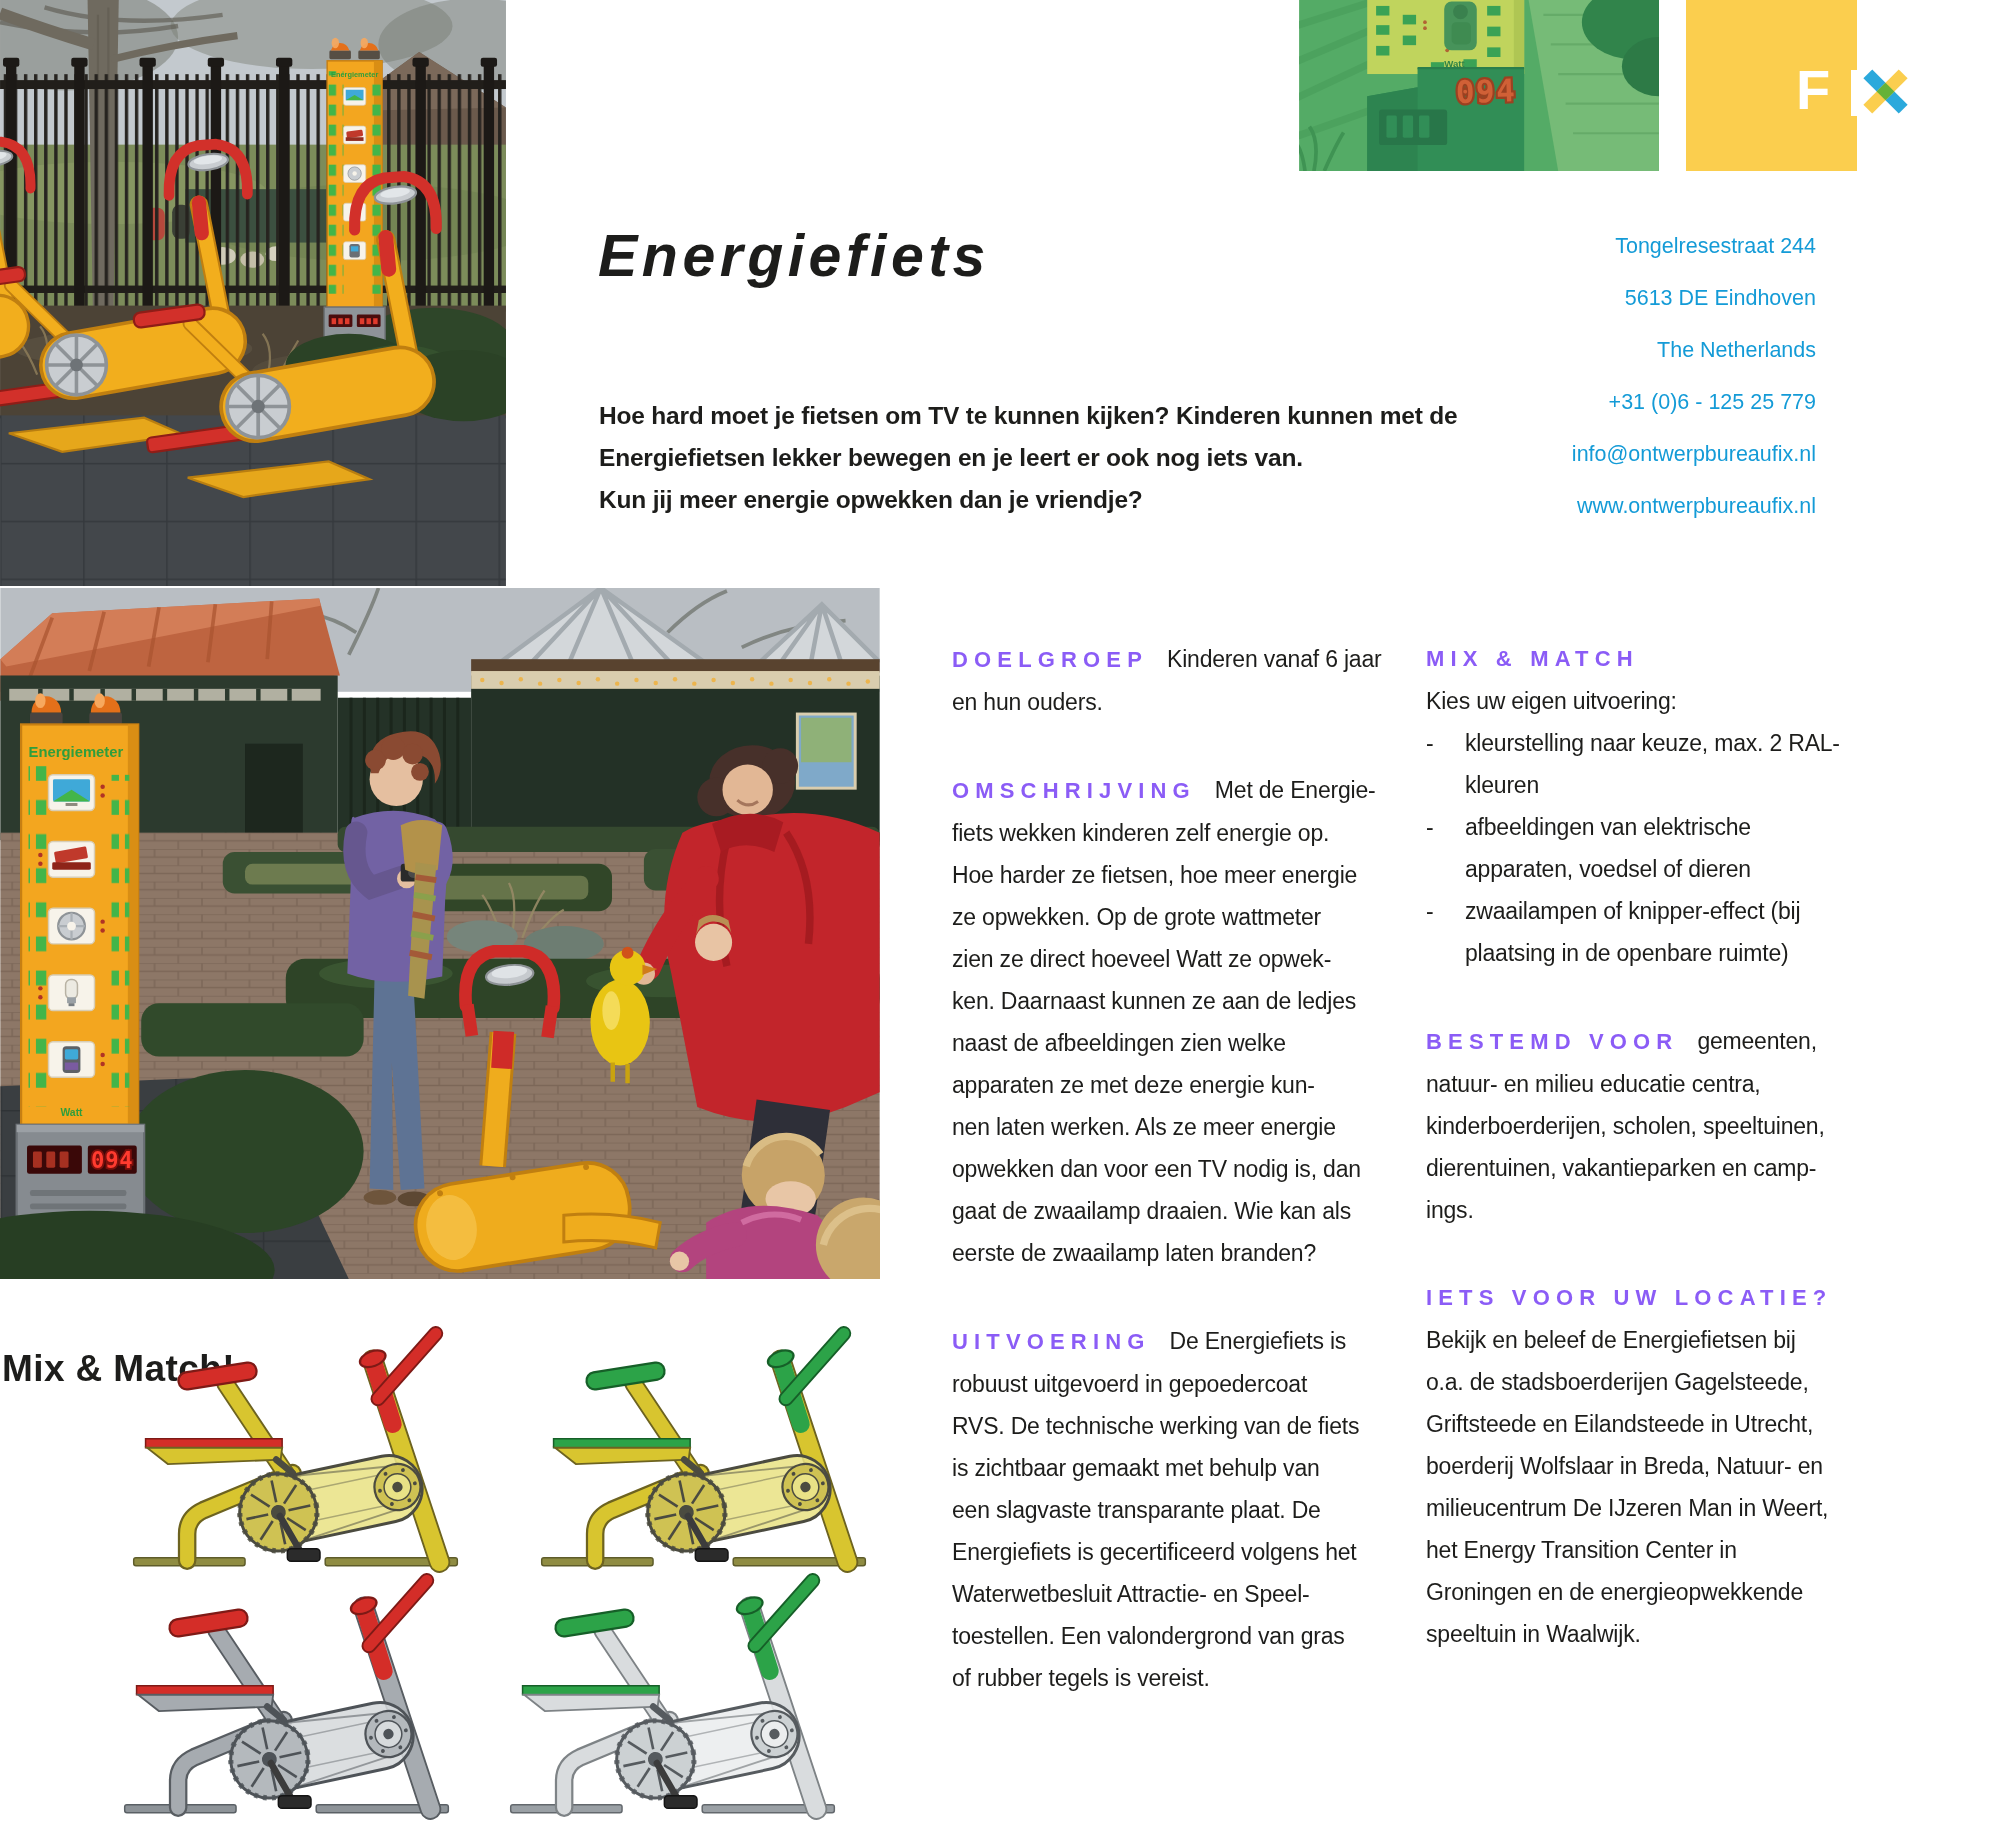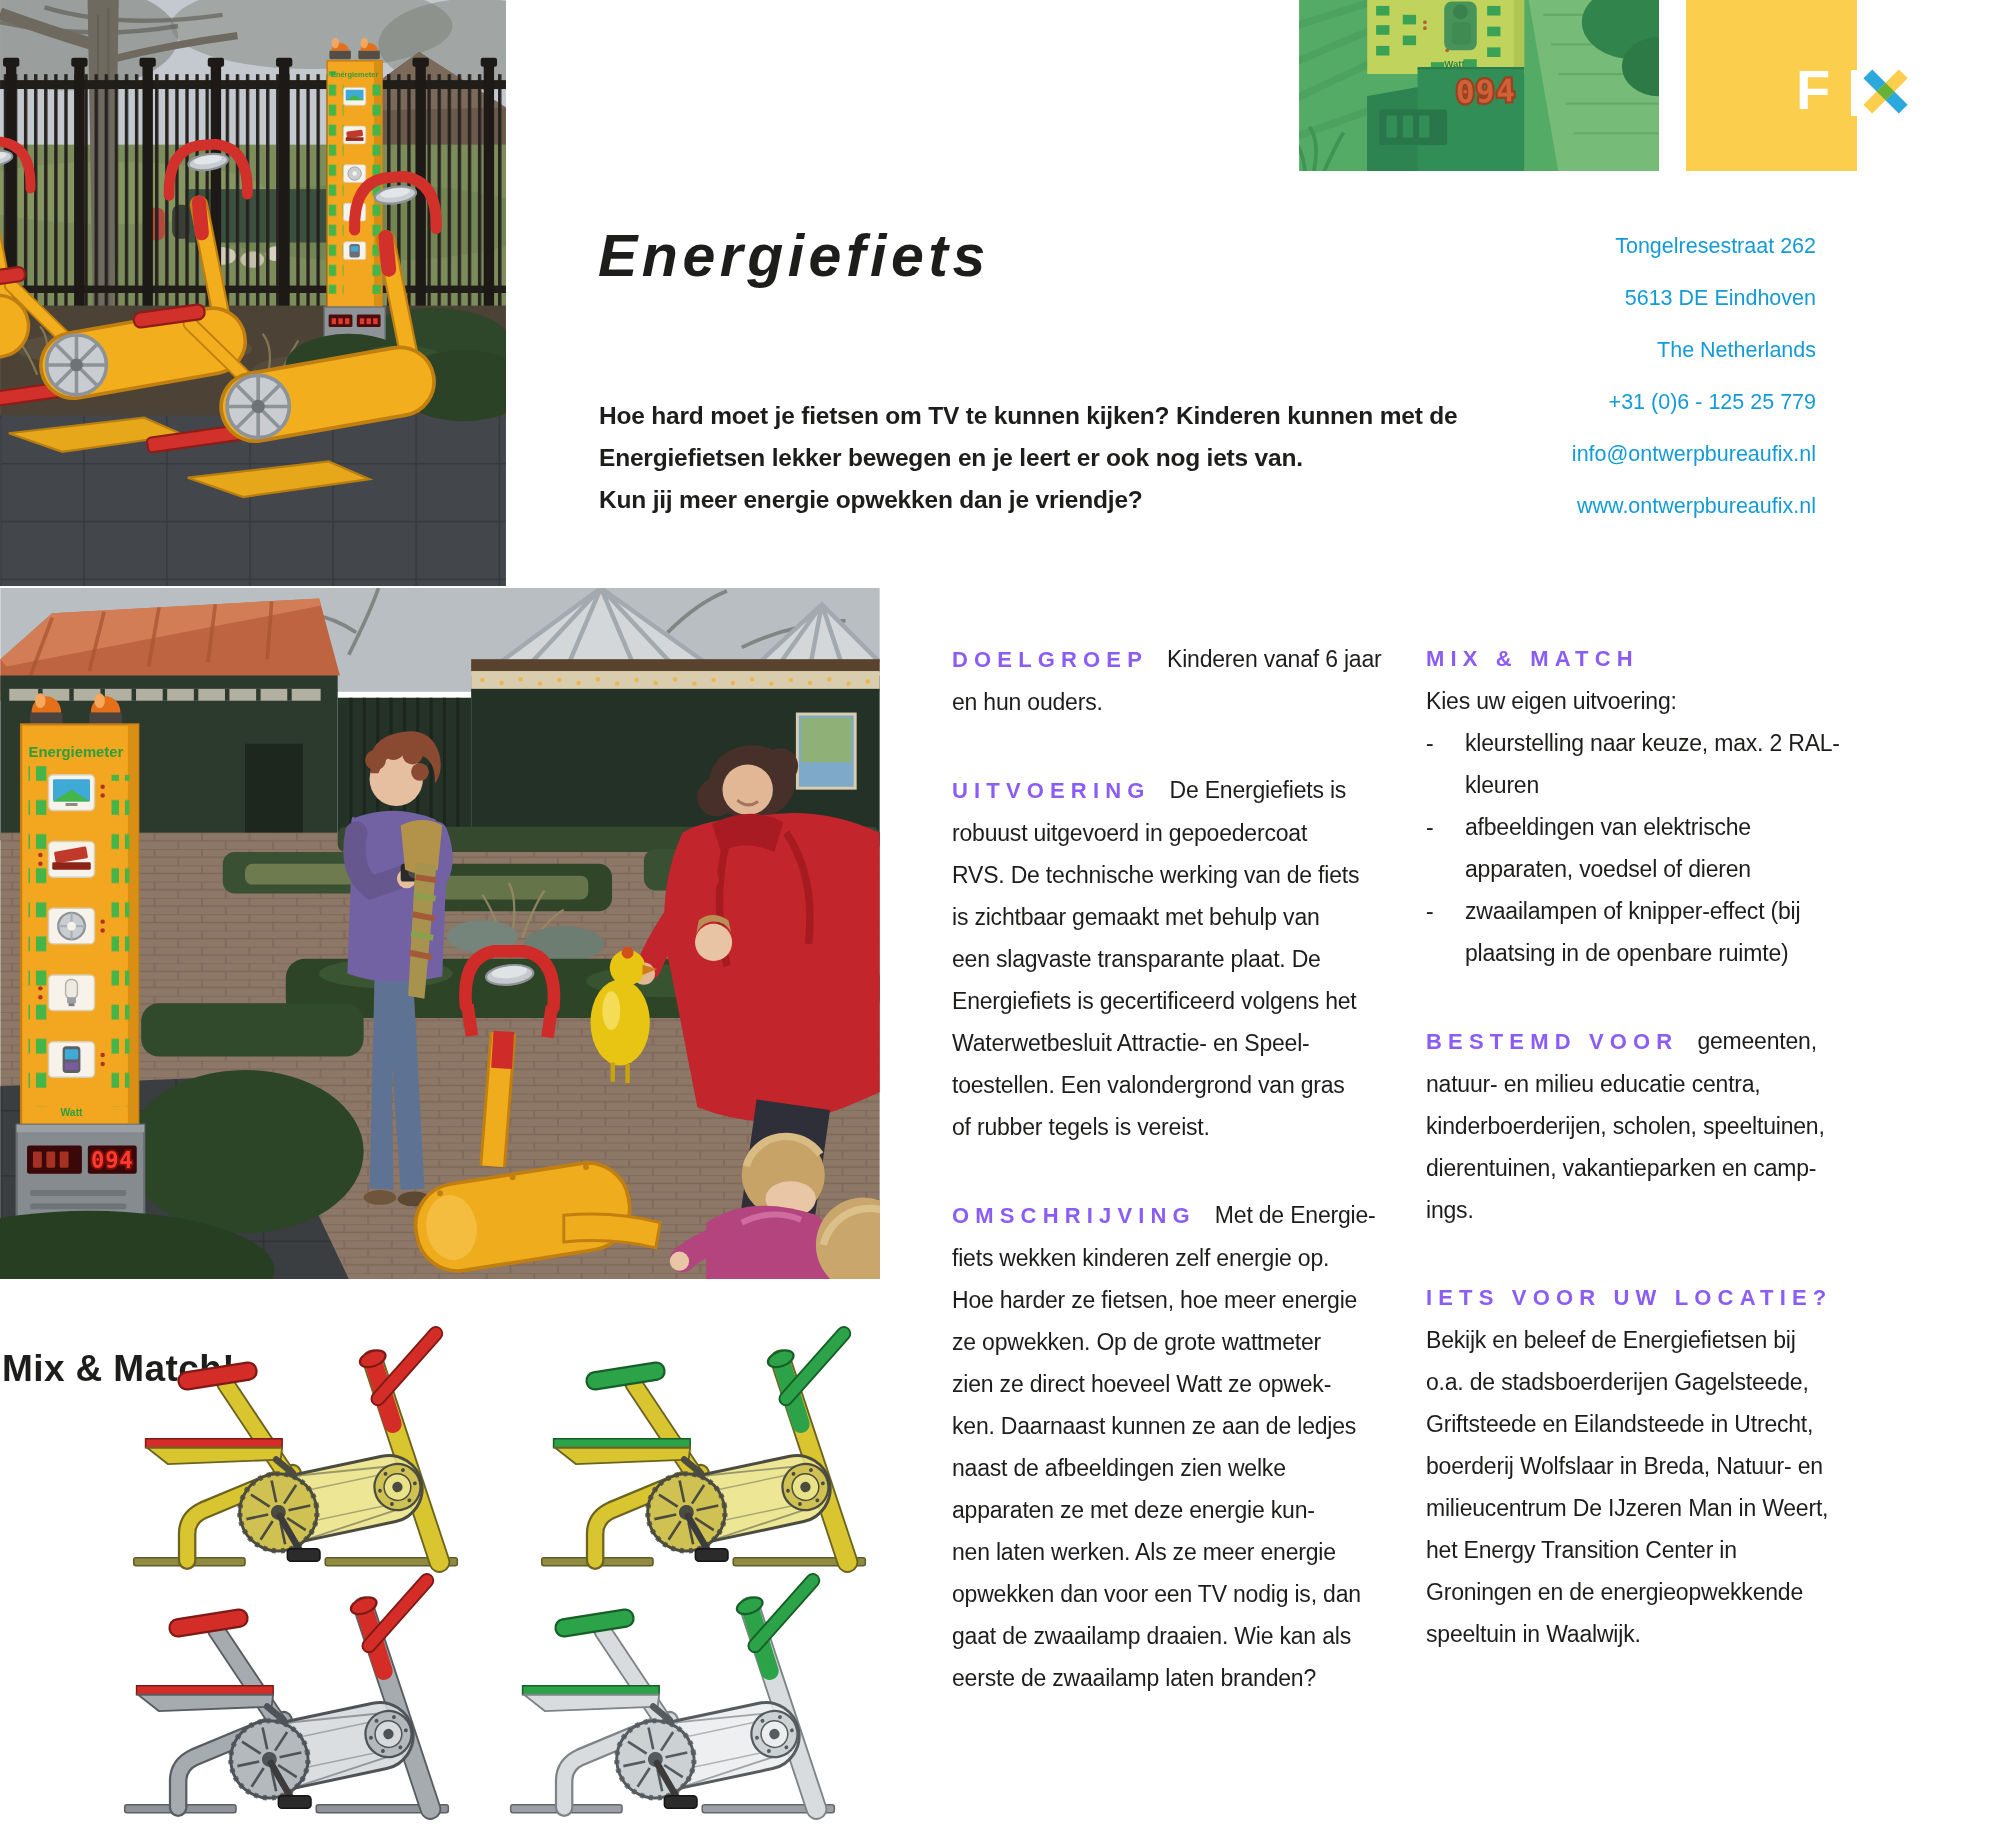--- a/index.html
+++ b/index.html
@@ -493,57 +493,57 @@
       <rect x="-8.5" y="-8.5" width="17" height="17" transform="rotate(45)" fill="#66b238"></rect>
     </g>
   </svg>
 
   <h1 class="abs title" style="margin:0;">Energiefiets</h1>
   <div class="abs intro">Hoe hard moet je fietsen om TV te kunnen kijken? Kinderen kunnen met de
 Energiefietsen lekker bewegen en je leert er ook nog iets van.
 Kun jij meer energie opwekken dan je vriendje?</div>
 
   <div class="abs contact">
-    <div>Tongelresestraat 262</div>
+    <div>Tongelresestraat 244</div>
     <div>5613 DE Eindhoven</div>
     <div>The Netherlands</div>
     <div>+31 (0)6 - 125 25 779</div>
     <div>info@ontwerpbureaufix.nl</div>
     <div>www.ontwerpbureaufix.nl</div>
   </div>
 
   <div class="col col1">
     <div class="section">
       <span class="shead">DOELGROEP</span><span class="sbody">Kinderen vanaf 6 jaar
 en hun ouders.</span>
-    </div>
-    <div class="section">
-      <span class="shead">UITVOERING</span><span class="sbody">De Energiefiets is
-robuust uitgevoerd in gepoedercoat
-RVS. De technische werking van de fiets
-is zichtbaar gemaakt met behulp van
-een slagvaste transparante plaat. De
-Energiefiets is gecertificeerd volgens het
-Waterwetbesluit Attractie- en Speel-
-toestellen. Een valondergrond van gras
-of rubber tegels is vereist.</span>
     </div>
     <div class="section">
       <span class="shead">OMSCHRIJVING</span><span class="sbody">Met de Energie-
 fiets wekken kinderen zelf energie op.
 Hoe harder ze fietsen, hoe meer energie
 ze opwekken. Op de grote wattmeter
 zien ze direct hoeveel Watt ze opwek-
 ken. Daarnaast kunnen ze aan de ledjes
 naast de afbeeldingen zien welke
 apparaten ze met deze energie kun-
 nen laten werken. Als ze meer energie
 opwekken dan voor een TV nodig is, dan
 gaat de zwaailamp draaien. Wie kan als
 eerste de zwaailamp laten branden?</span>
+    </div>
+    <div class="section">
+      <span class="shead">UITVOERING</span><span class="sbody">De Energiefiets is
+robuust uitgevoerd in gepoedercoat
+RVS. De technische werking van de fiets
+is zichtbaar gemaakt met behulp van
+een slagvaste transparante plaat. De
+Energiefiets is gecertificeerd volgens het
+Waterwetbesluit Attractie- en Speel-
+toestellen. Een valondergrond van gras
+of rubber tegels is vereist.</span>
     </div>
   </div>
 
   <div class="col col2">
     <div class="section">
       <span class="shead block">MIX &amp; MATCH</span>
       <div class="sbody">Kies uw eigen uitvoering:</div>
       <div class="bullet">
         <span class="dash">-</span>
         <span class="sbody">kleurstelling naar keuze, max. 2 RAL-

